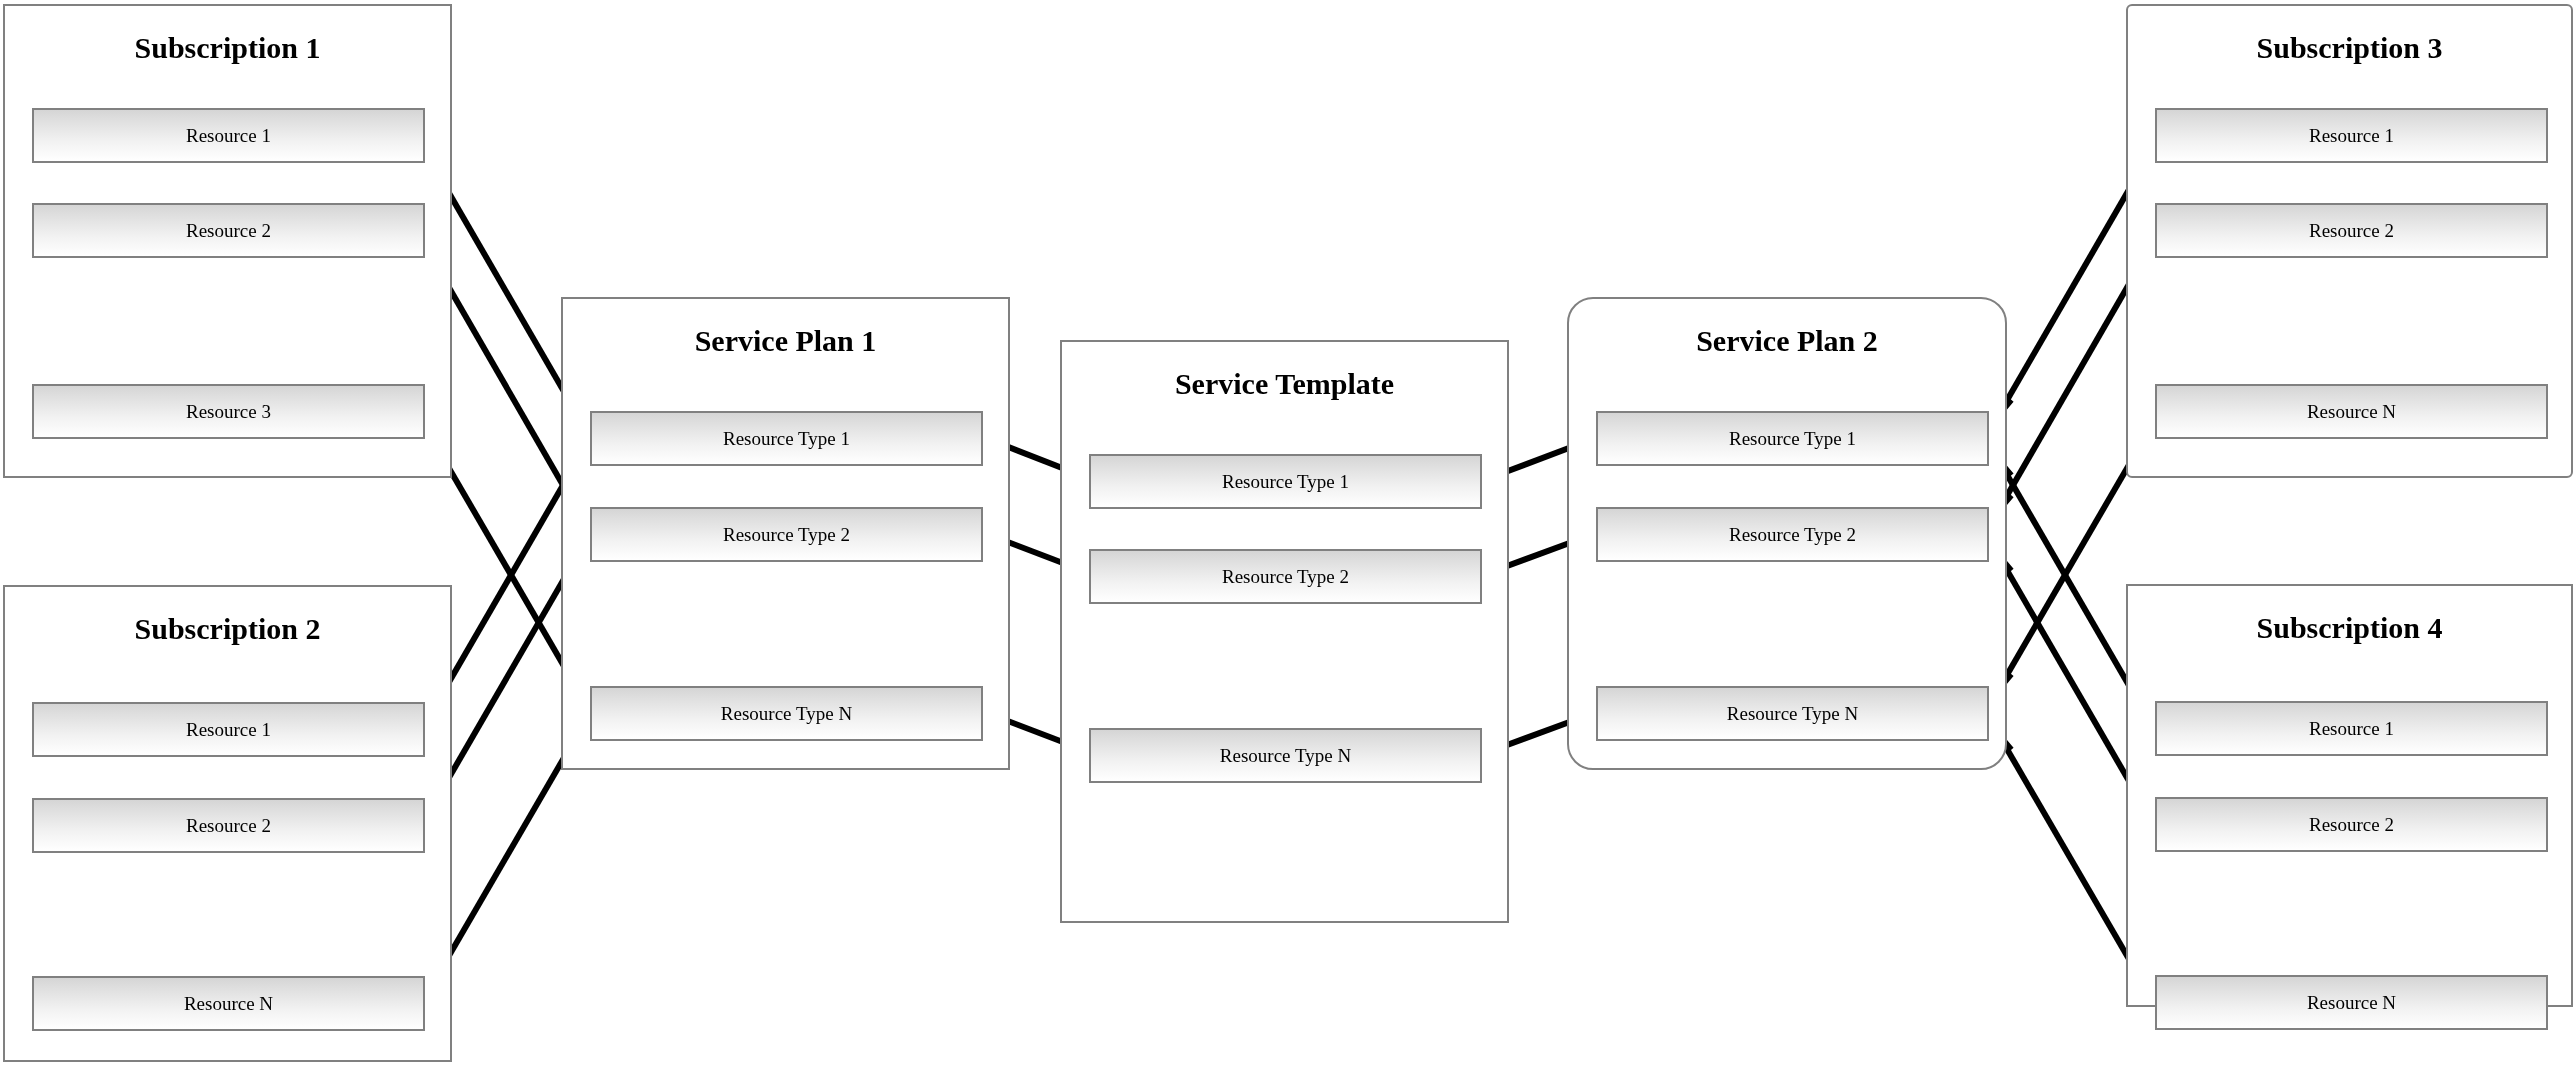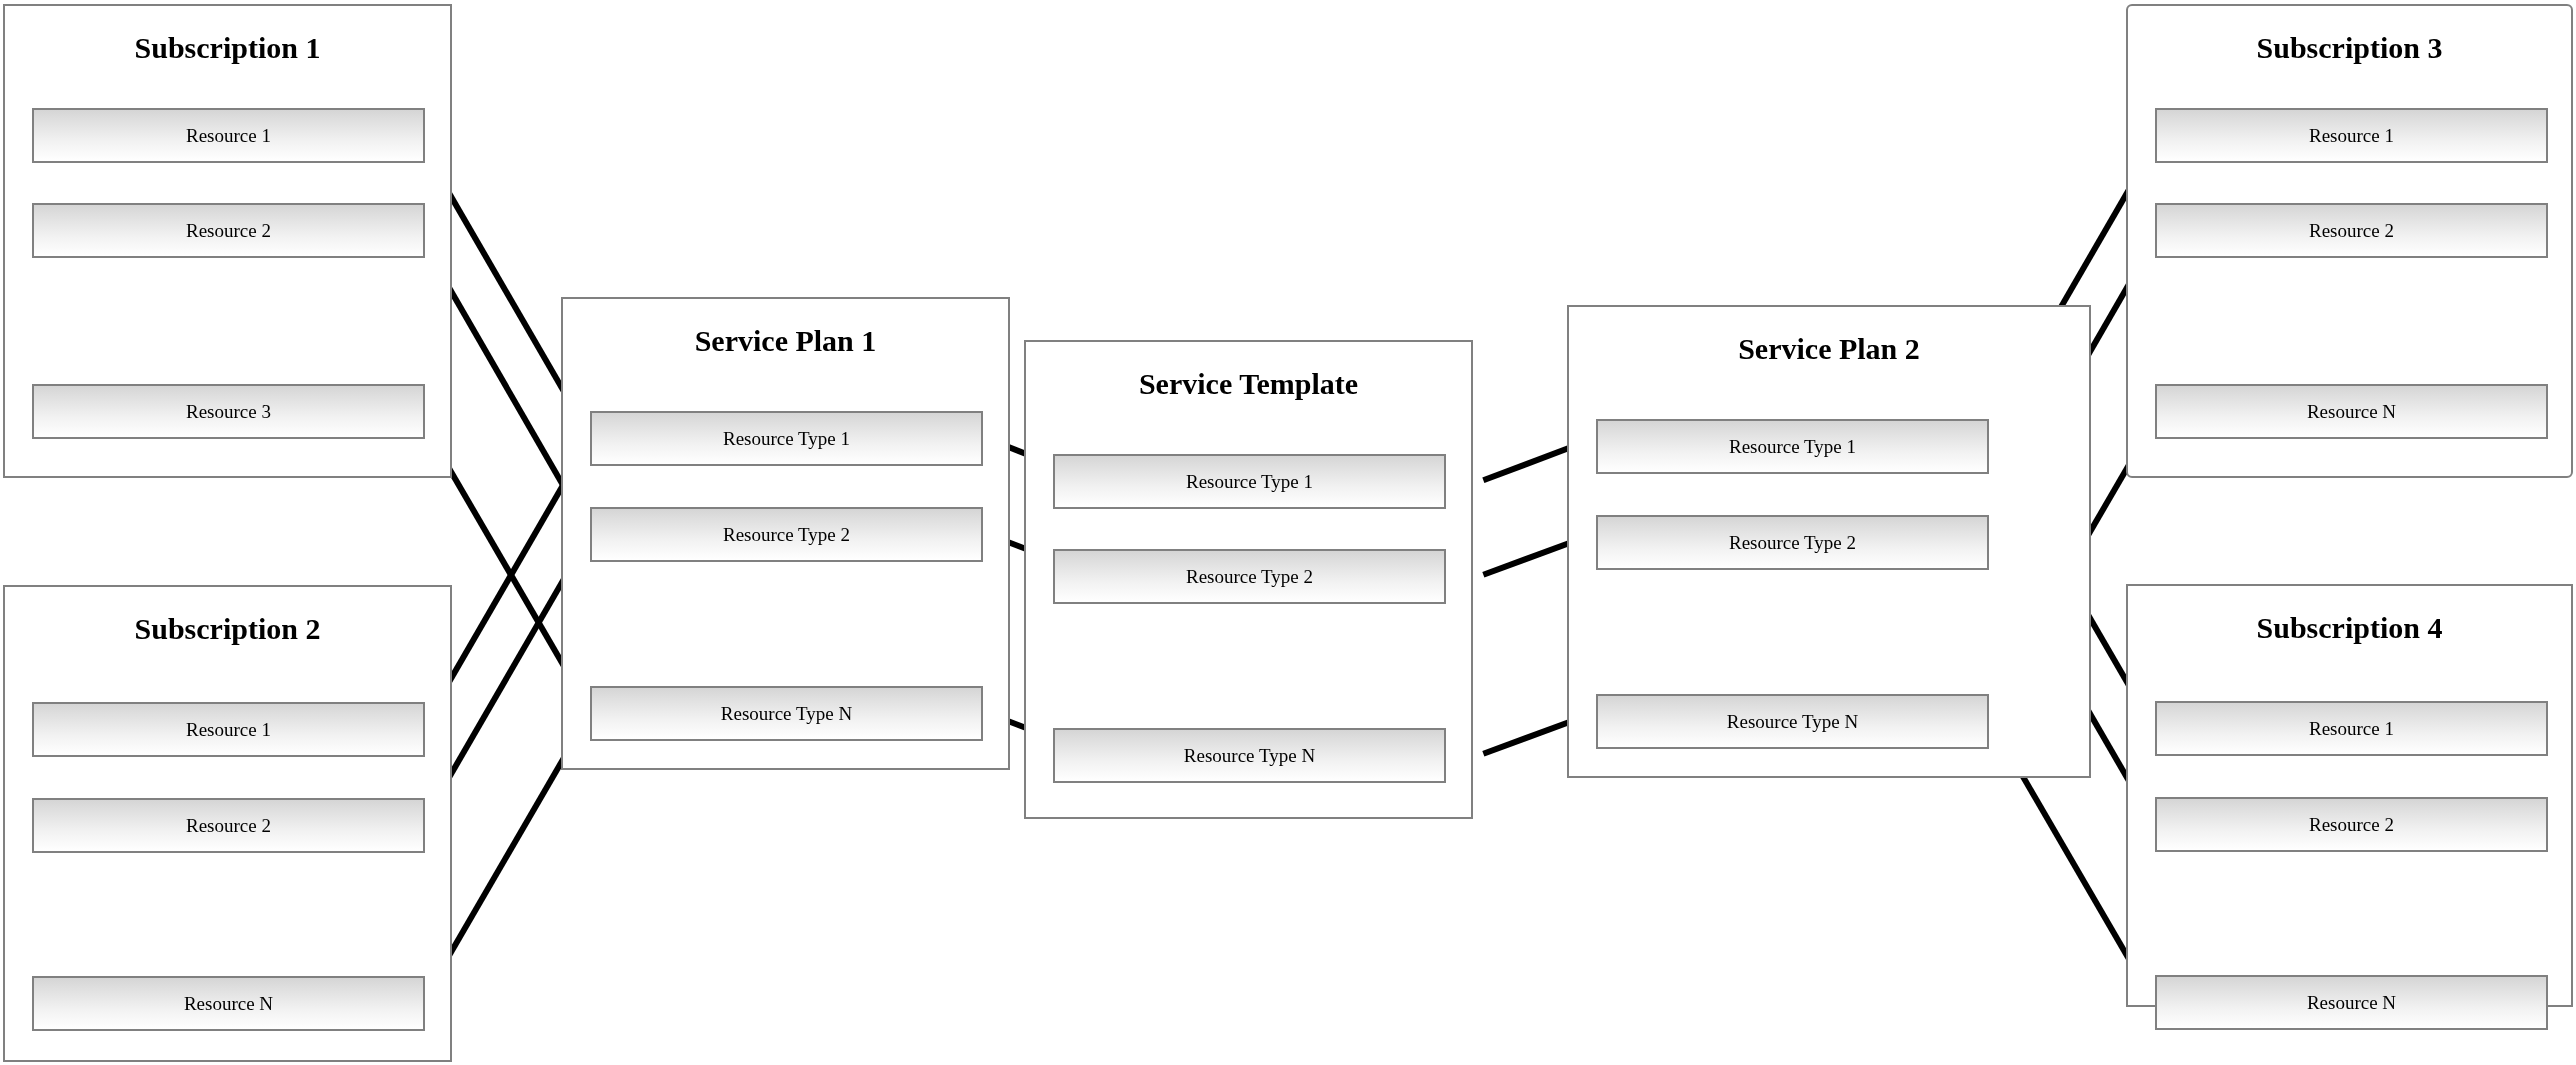--- a/index.html
+++ b/index.html
@@ -135,34 +135,34 @@
       <span class="item-label">Resource Type 1</span>
     </div>
     <div class="item-box" style="left:27px; top:208px; width:393px; height:55px;">
       <span class="item-label">Resource Type 2</span>
     </div>
     <div class="item-box" style="left:27px; top:387px; width:393px; height:55px;">
       <span class="item-label">Resource Type N</span>
     </div>
   </div>
 
-  <div class="group-box" style="left:1024px; top:340px; width:449px; height:479px;">
+  <div class="group-box" style="left:1060px; top:340px; width:449px; height:583px;">
     <div class="group-title" style="top:27px;">Service Template</div>
     <div class="item-box" style="left:27px; top:112px; width:393px; height:55px;">
       <span class="item-label">Resource Type 1</span>
     </div>
     <div class="item-box" style="left:27px; top:207px; width:393px; height:55px;">
       <span class="item-label">Resource Type 2</span>
     </div>
     <div class="item-box" style="left:27px; top:386px; width:393px; height:55px;">
       <span class="item-label">Resource Type N</span>
     </div>
   </div>
 
-  <div class="group-box" style="left:1567px; top:305px; width:524px; height:473px;">
+  <div class="group-box" style="left:1567px; top:297px; width:440px; height:473px;border-radius:26px;">
     <div class="group-title" style="top:27px;">Service Plan 2</div>
     <div class="item-box" style="left:27px; top:112px; width:393px; height:55px;">
       <span class="item-label">Resource Type 1</span>
     </div>
     <div class="item-box" style="left:27px; top:208px; width:393px; height:55px;">
       <span class="item-label">Resource Type 2</span>
     </div>
     <div class="item-box" style="left:27px; top:387px; width:393px; height:55px;">
       <span class="item-label">Resource Type N</span>
     </div>

